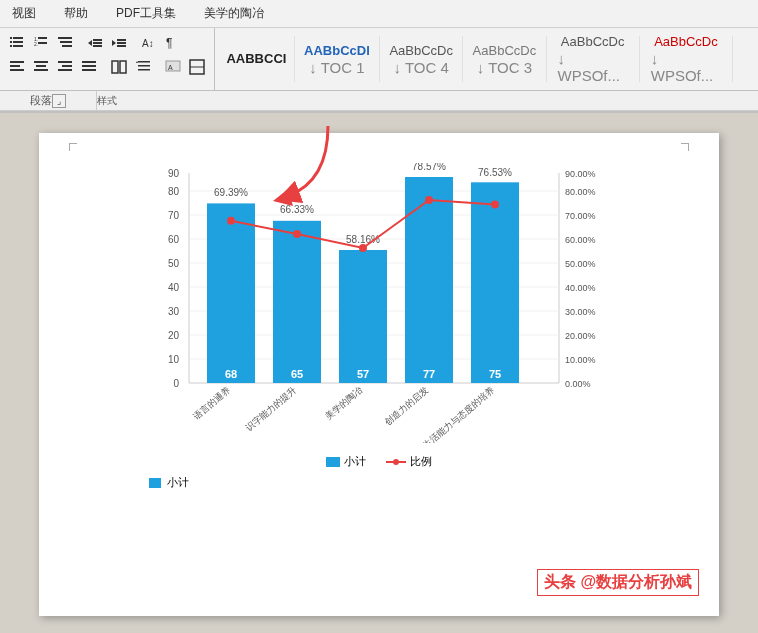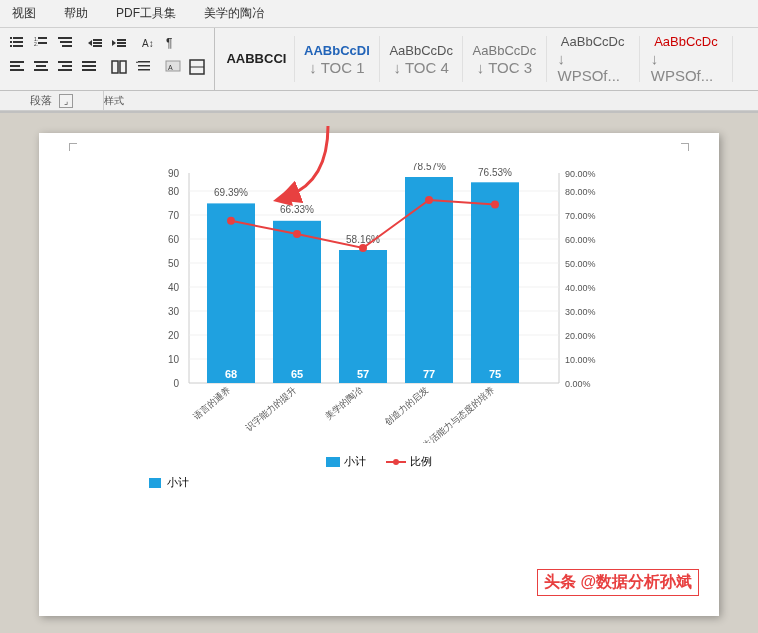--- a/index.html
+++ b/index.html
@@ -244,21 +244,21 @@
       border-bottom: 1px solid #ccc;
     }
     .para-label-section {
       display: flex;
       align-items: center;
       justify-content: center;
       border-right: 1px solid #ccc;
       padding: 0 30px;
       font-size: 11px;
       color: #555;
-      gap: 7px;
+      gap: 0;
     }
     .styles-label-section {
       display: flex;
       align-items: center;
       justify-content: flex-start;
       flex: 1;
       font-size: 10px;
       color: #555;
     }
   </style>

